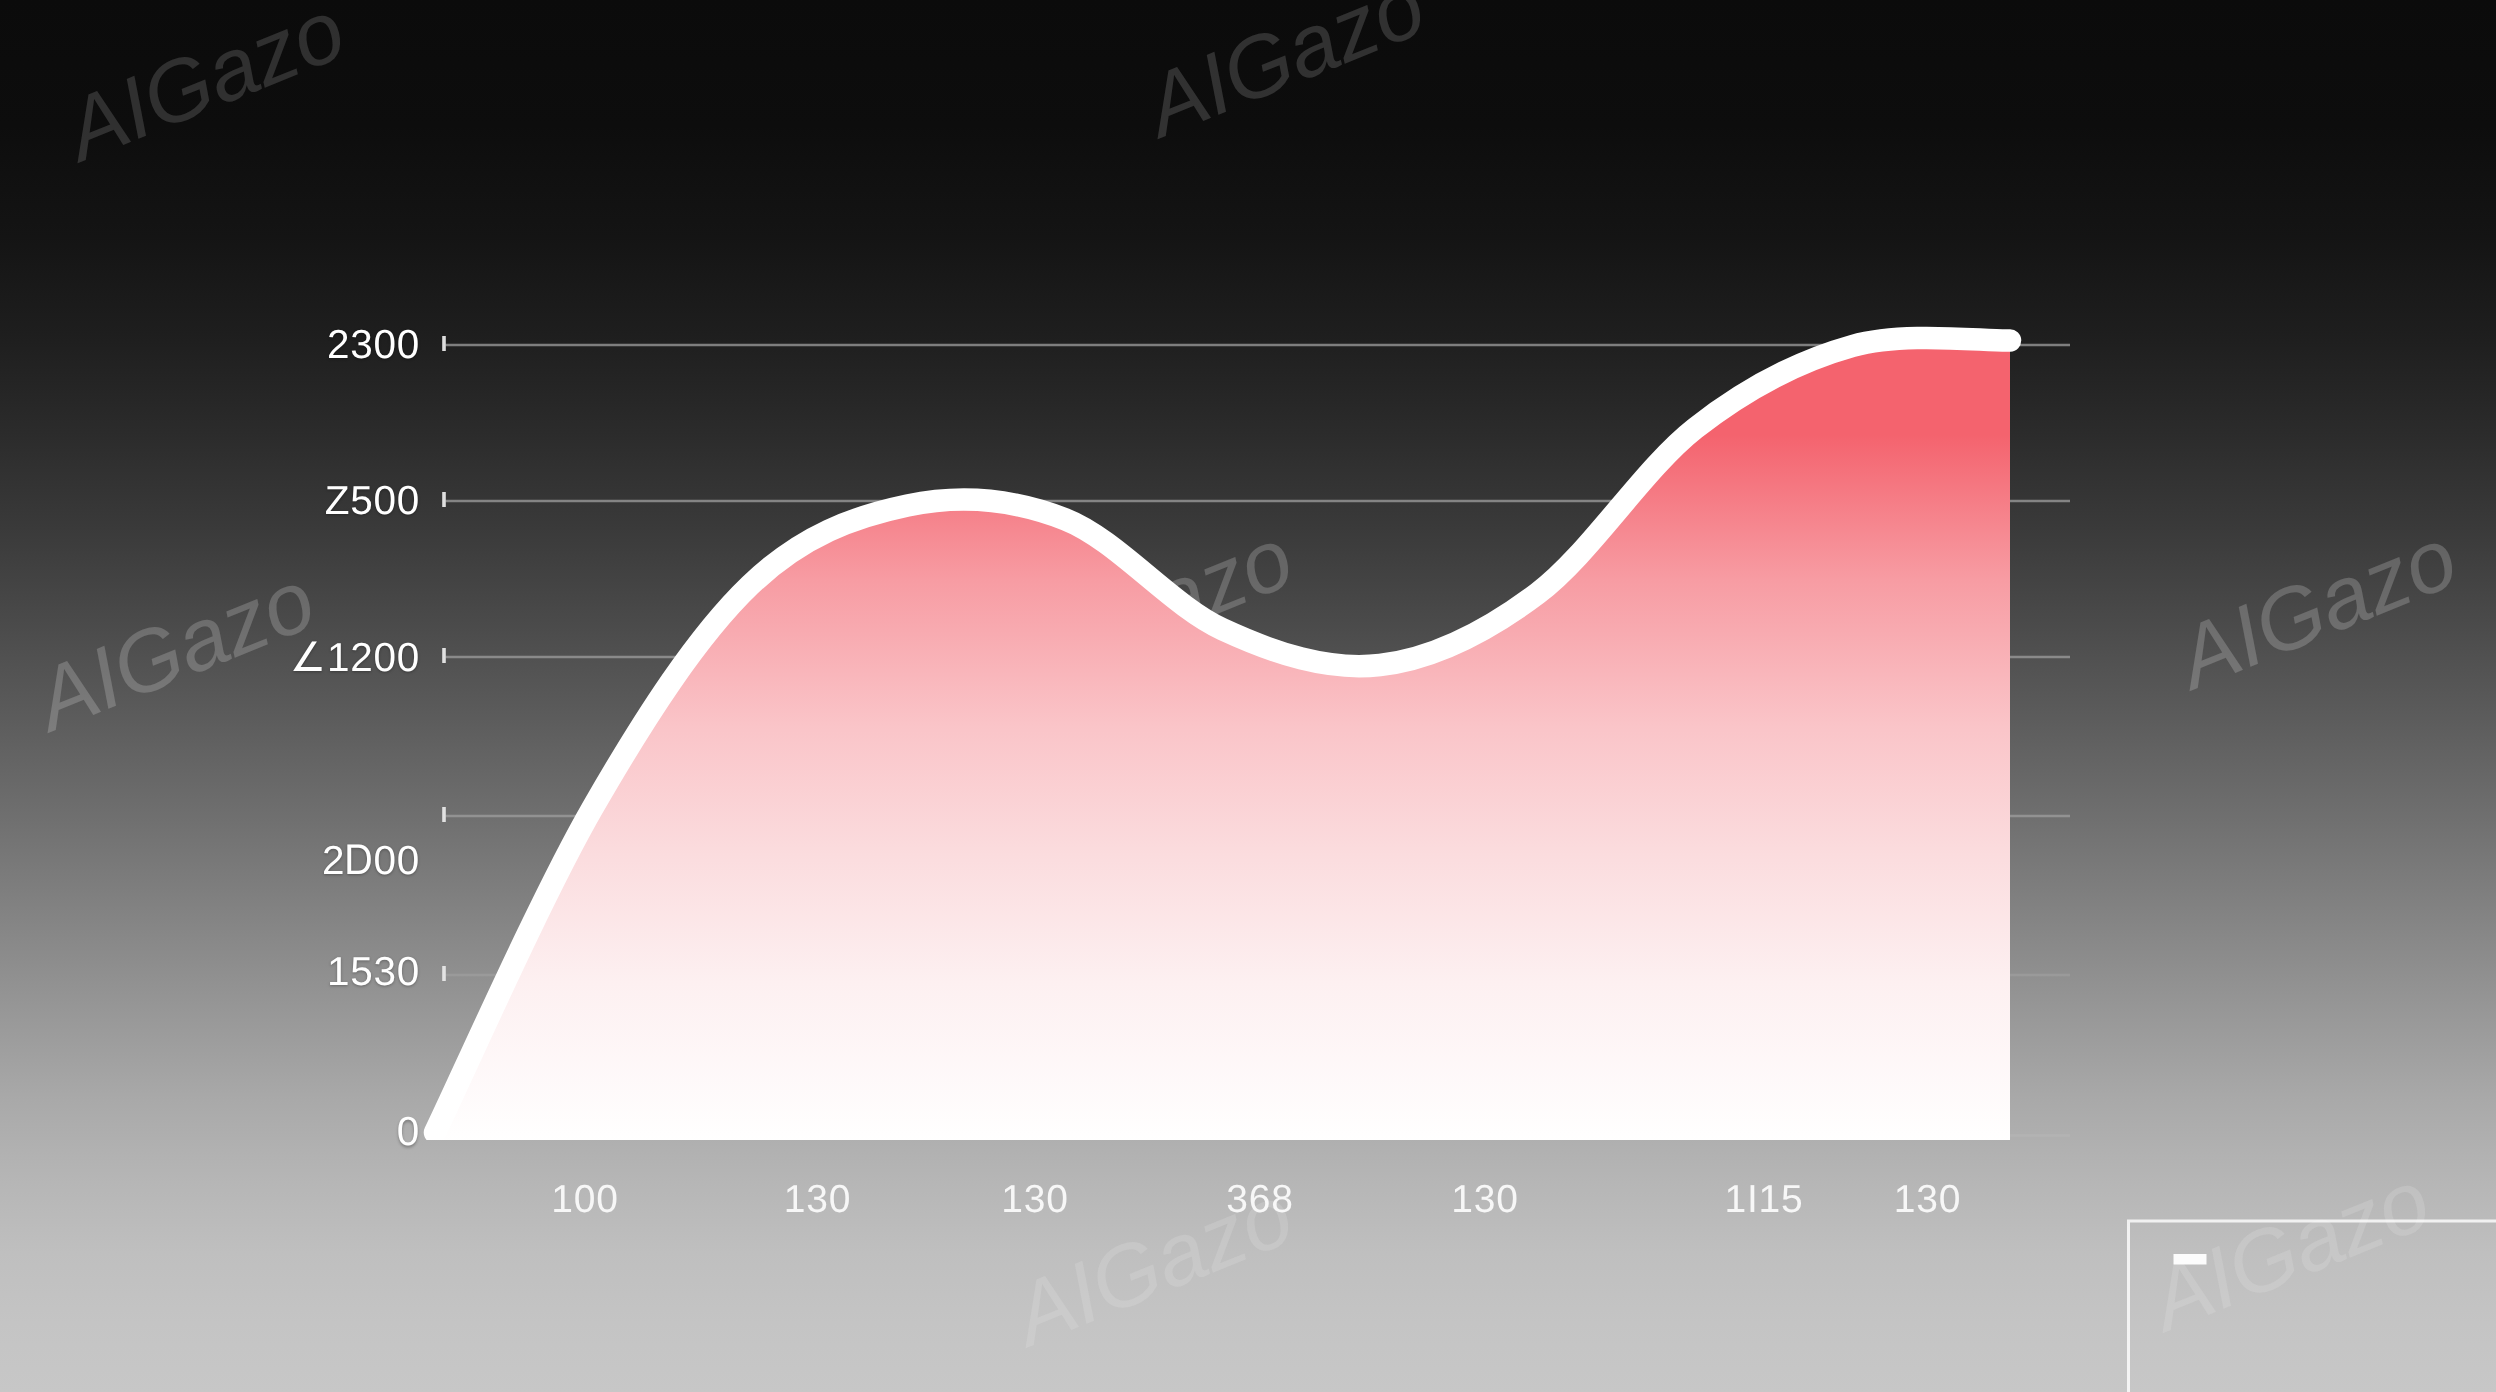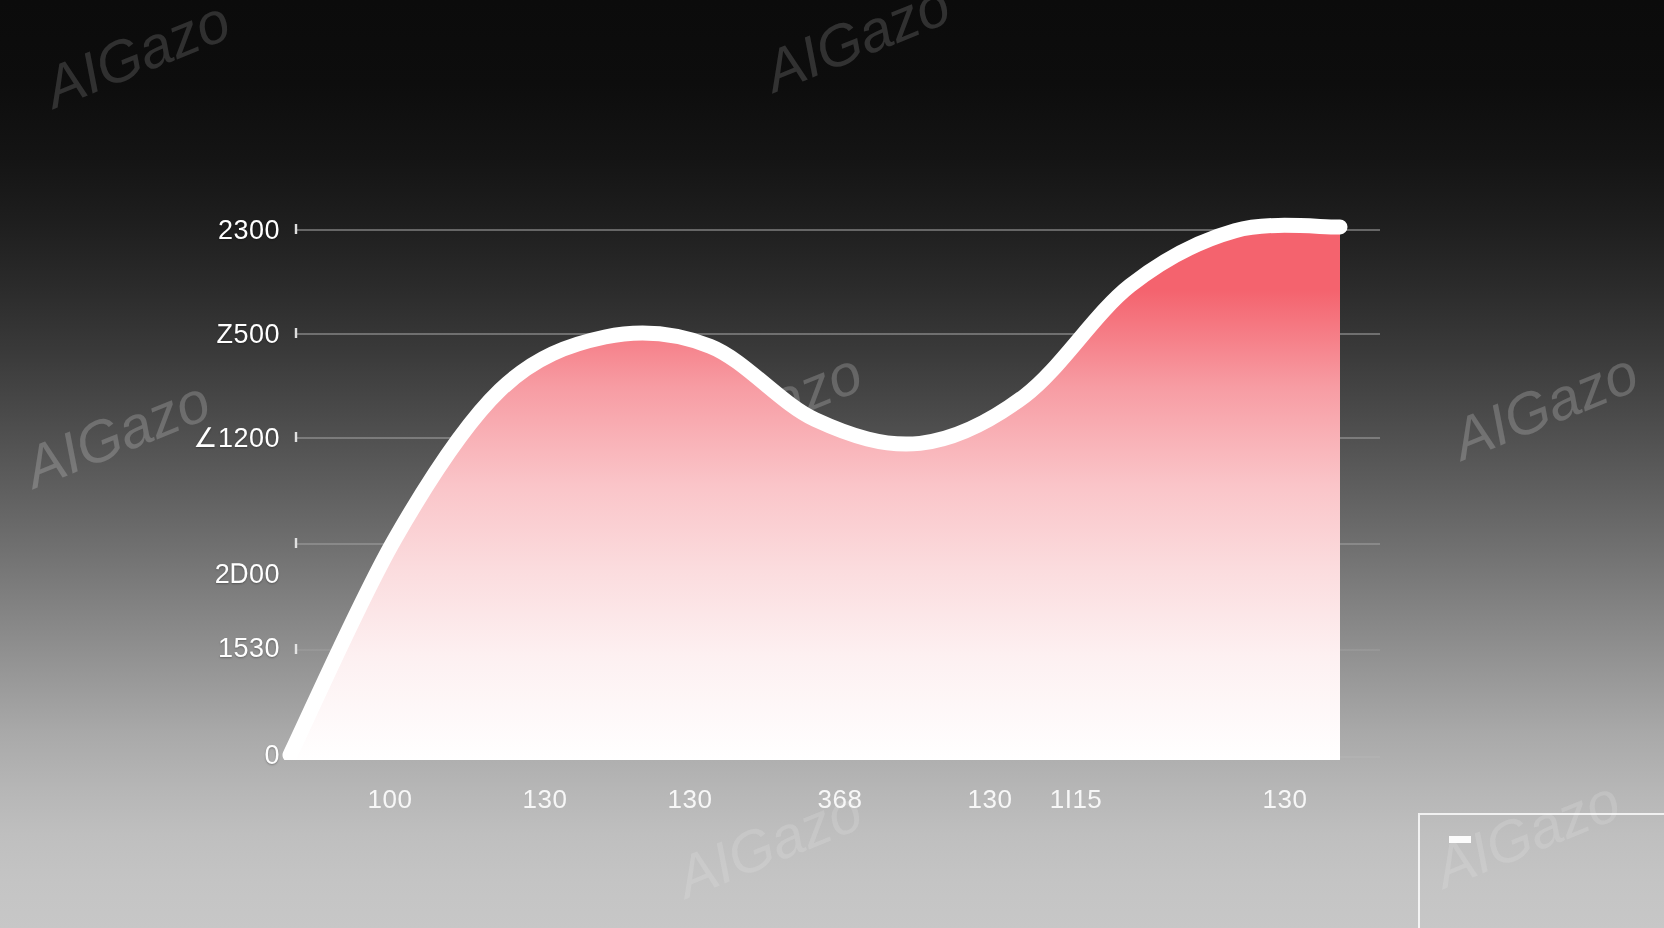--- a/index.html
+++ b/index.html
@@ -200,20 +200,20 @@
       <div class="ylabel" style="top: 648px;">1530</div>
       <div class="ylabel" style="top: 755px;">0</div>
     </div>
 
   <div class="xlabel-wrap" id="xlabels">
       <div class="xlabel" style="left: 390px;">100</div>
       <div class="xlabel" style="left: 545px;">130</div>
       <div class="xlabel" style="left: 690px;">130</div>
       <div class="xlabel" style="left: 840px;">368</div>
       <div class="xlabel" style="left: 990px;">130</div>
-      <div class="xlabel" style="left: 1076px;">1I15</div>
+      <div class="xlabel" style="left: 1176px;">1I15</div>
       <div class="xlabel" style="left: 1285px;">130</div>
     </div>
 
   <div class="corner-box"></div>
   <div class="corner-dash"></div>
 
 </div>
 
 </body></html>

